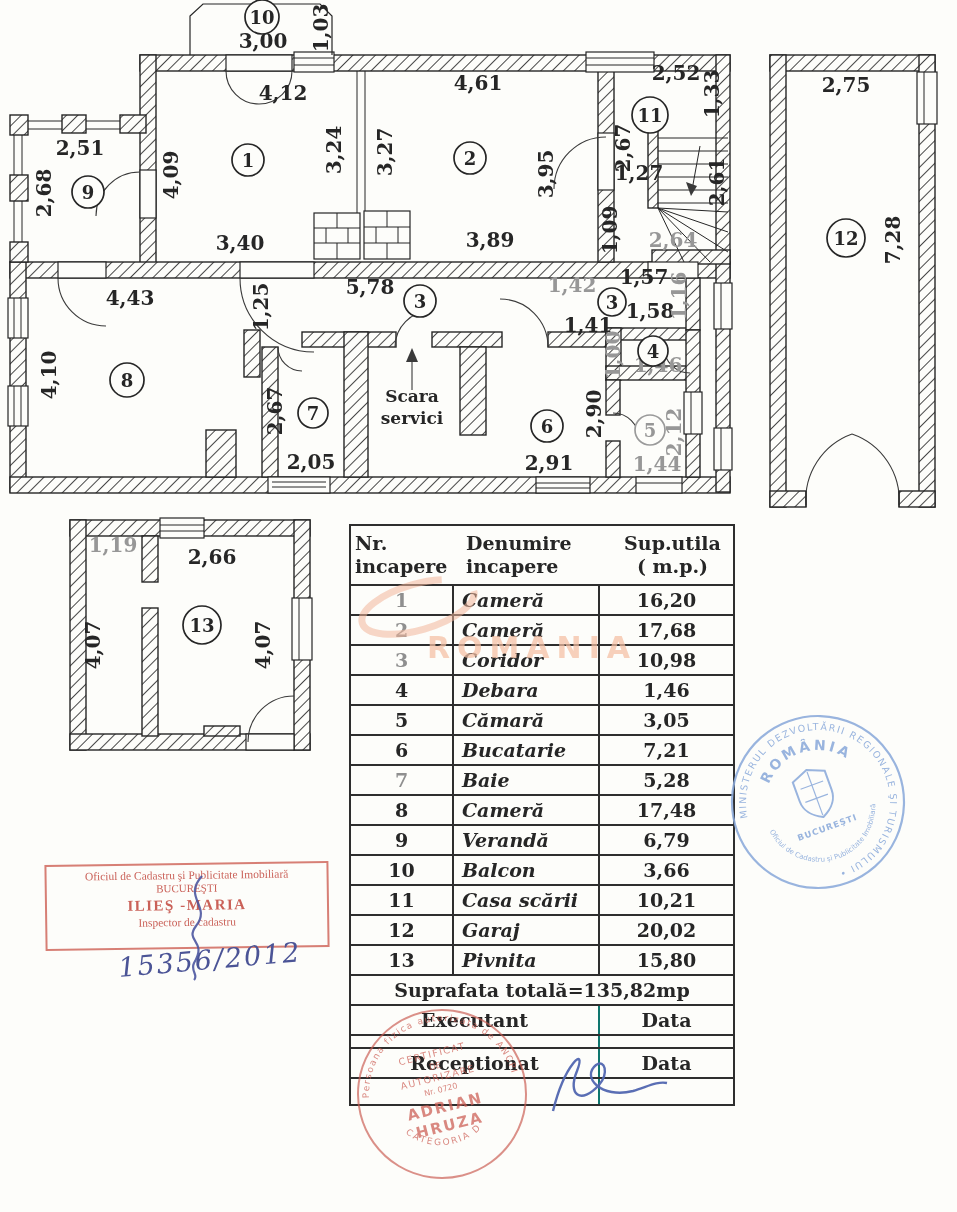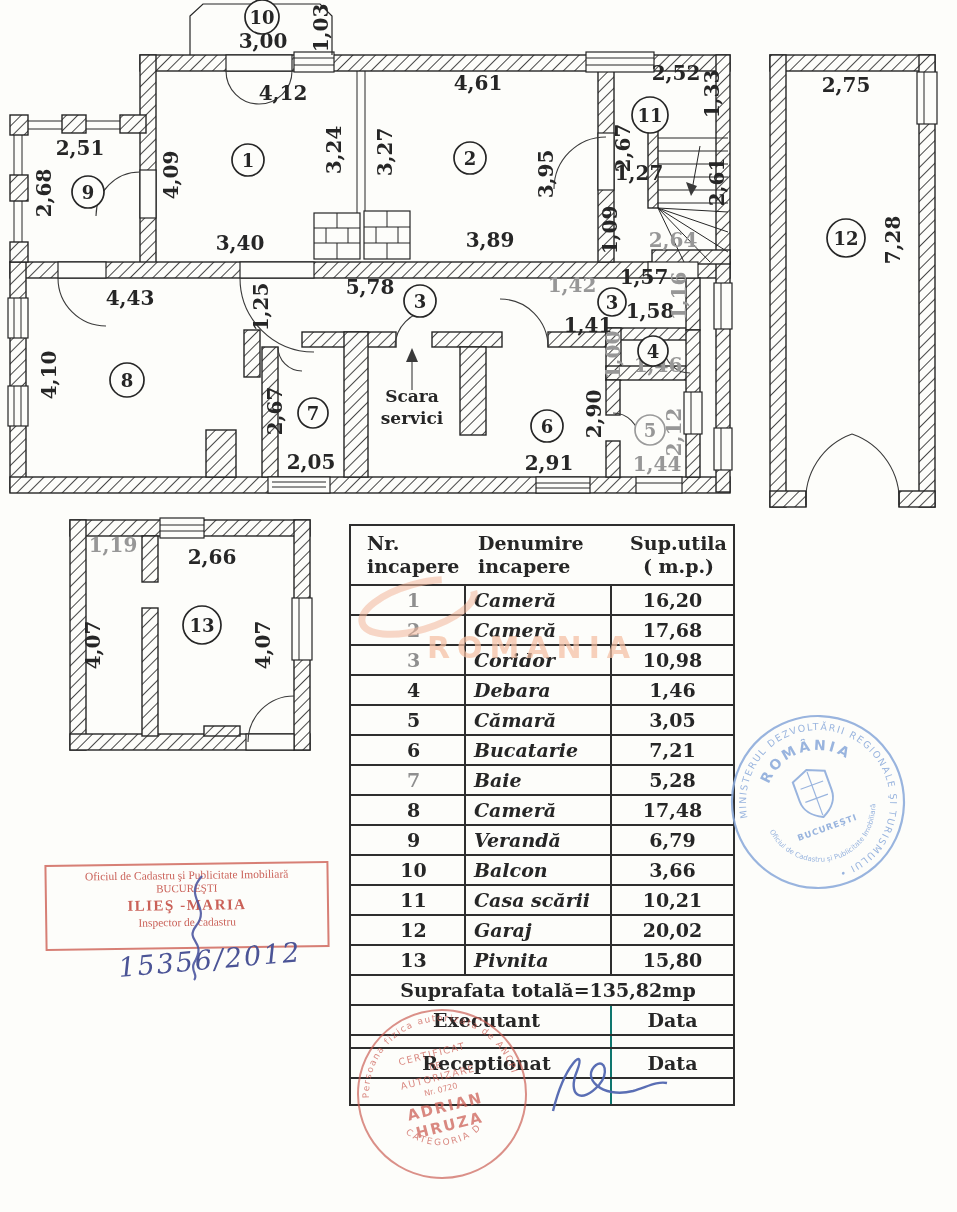--- a/index.html
+++ b/index.html
@@ -19,21 +19,21 @@
   .dim.small{font-size:17px;}
   .roomnum{font:bold 18px "DejaVu Serif",serif;fill:#262626;text-anchor:middle;}
   .roomnum.gray{fill:#979797;}
   .rc{fill:#fdfdfa;stroke:#262626;stroke-width:1.7;}
   .rc.gray{stroke:#9a9a9a;}
   
   #areas-table{
     position:absolute;left:349px;top:524px;width:386px;box-sizing:border-box;
     border:2.5px solid #2e2e2e;font:bold 19px "DejaVu Serif",serif;background:transparent;
   }
-  .trow{display:flex;height:30px;align-items:center;border-top:2px solid #2e2e2e;box-sizing:border-box;padding-left:12px;}
+  .trow{display:flex;height:30px;align-items:center;border-top:2px solid #2e2e2e;box-sizing:border-box;}
   .trow.first{border-top:none;}
   .trow.hdr{height:58px;align-items:stretch;}
   .hcell{display:flex;flex-direction:column;justify-content:center;line-height:1.2;}
   .c-n{width:103px;align-self:stretch;display:flex;align-items:center;justify-content:center;border-right:2px solid #2e2e2e;box-sizing:border-box;}
   .c-name{width:146px;align-self:stretch;display:flex;align-items:center;padding-left:8px;border-right:2px solid #2e2e2e;box-sizing:border-box;font-style:italic;}
   .c-val{flex:1;text-align:center;}
   .c-span{width:100%;text-align:center;}
   .c-a{width:249px;align-self:stretch;display:flex;align-items:center;justify-content:center;border-right:2px solid #0f766e;box-sizing:border-box;}
   .c-a.left{justify-content:flex-start;padding-left:3px;}
   .c-b{flex:1;text-align:center;}

